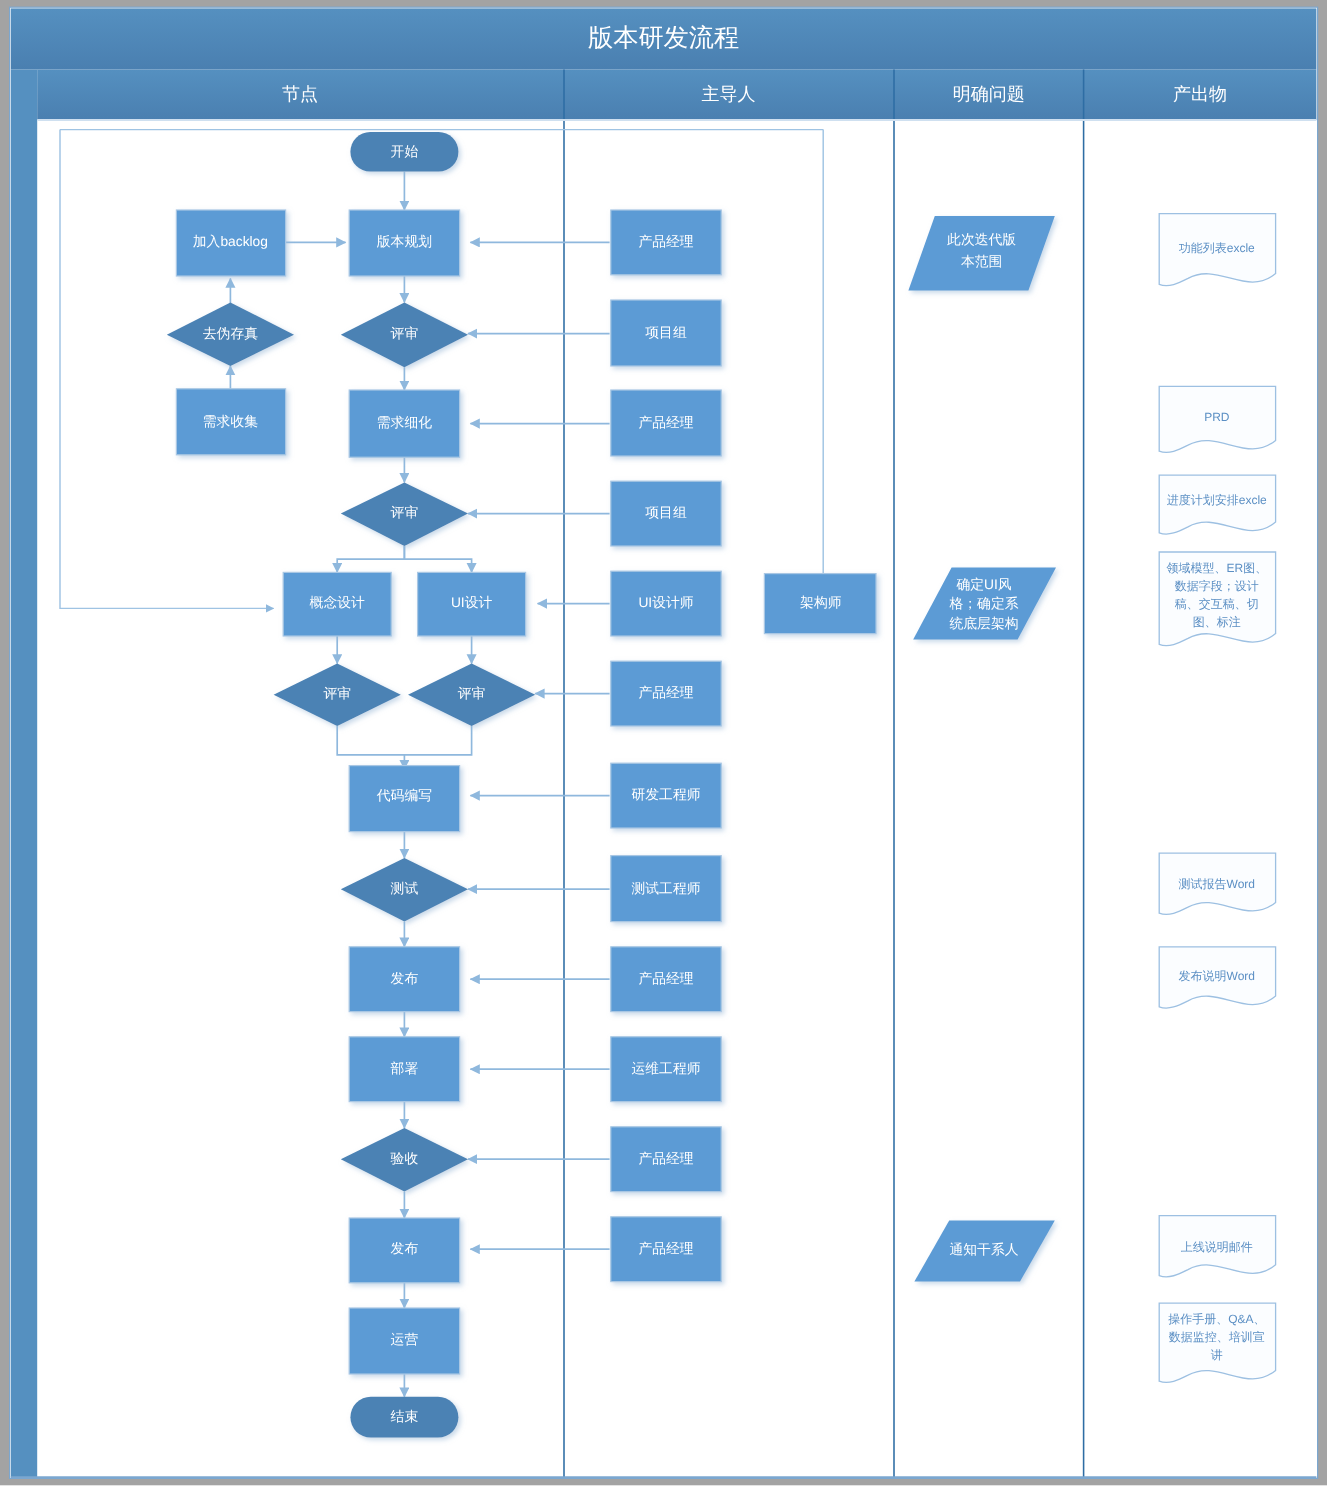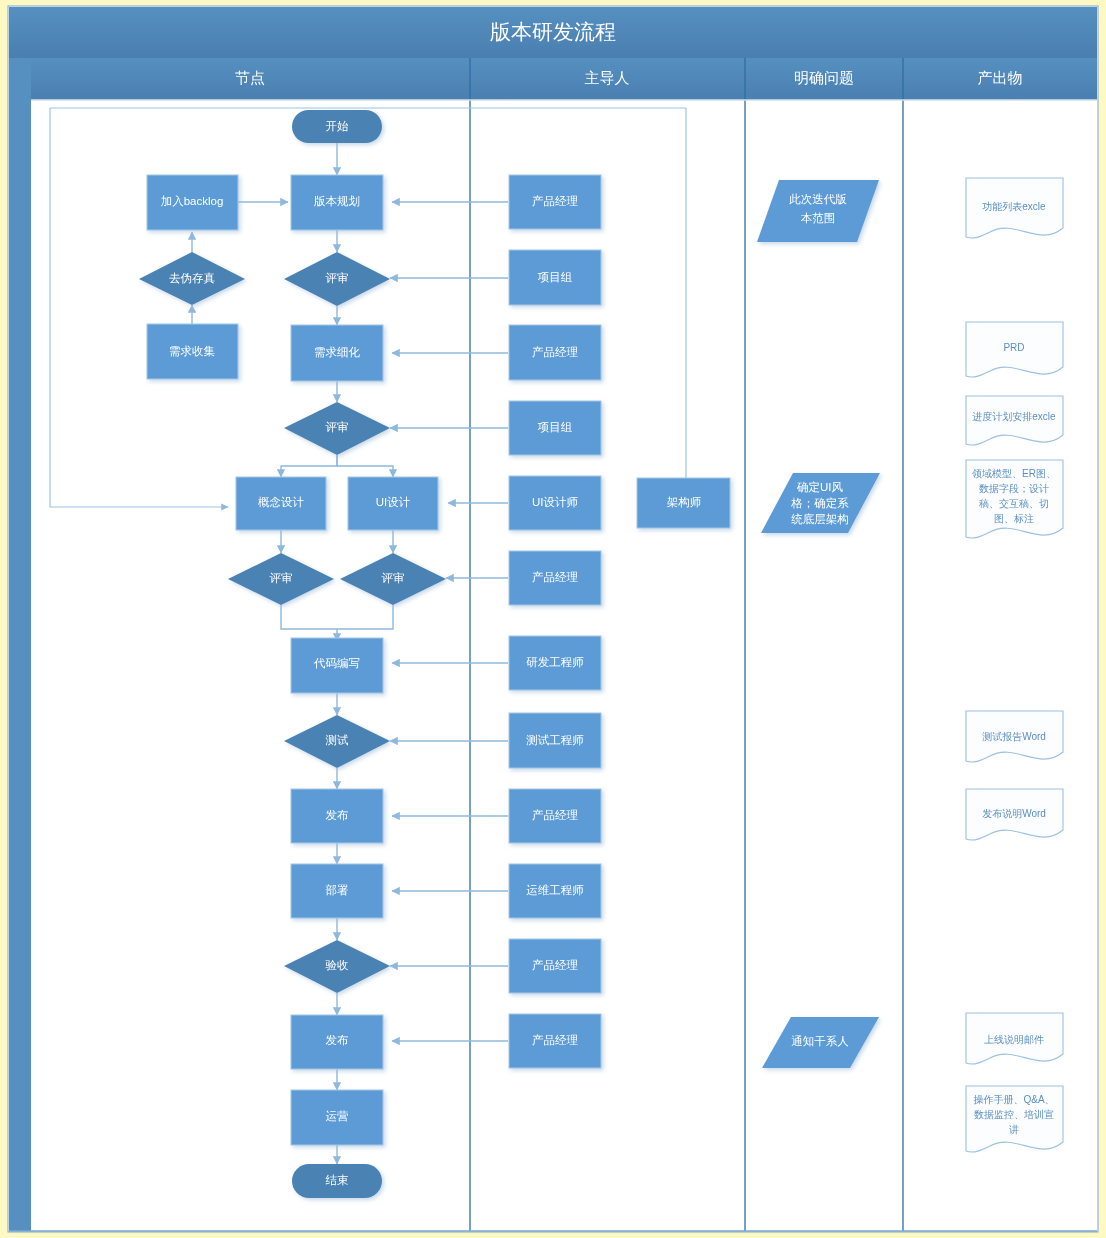--- a/index.html
+++ b/index.html
@@ -6,21 +6,21 @@
     margin: 0;
     padding: 0;
     background: #ffffff;
     font-family: "Liberation Sans", sans-serif;
   }
   #page {
     position: relative;
     width: 1106px;
     height: 1238px;
     overflow: hidden;
-    background: #fef9c3;
+    background: #a3a3a3;
   }
   svg.board {
     position: absolute;
     top: 0;
     left: 0;
     width: 1106px;
     height: 1238px;
   }
   .title-text {
     font-size: 21px;

